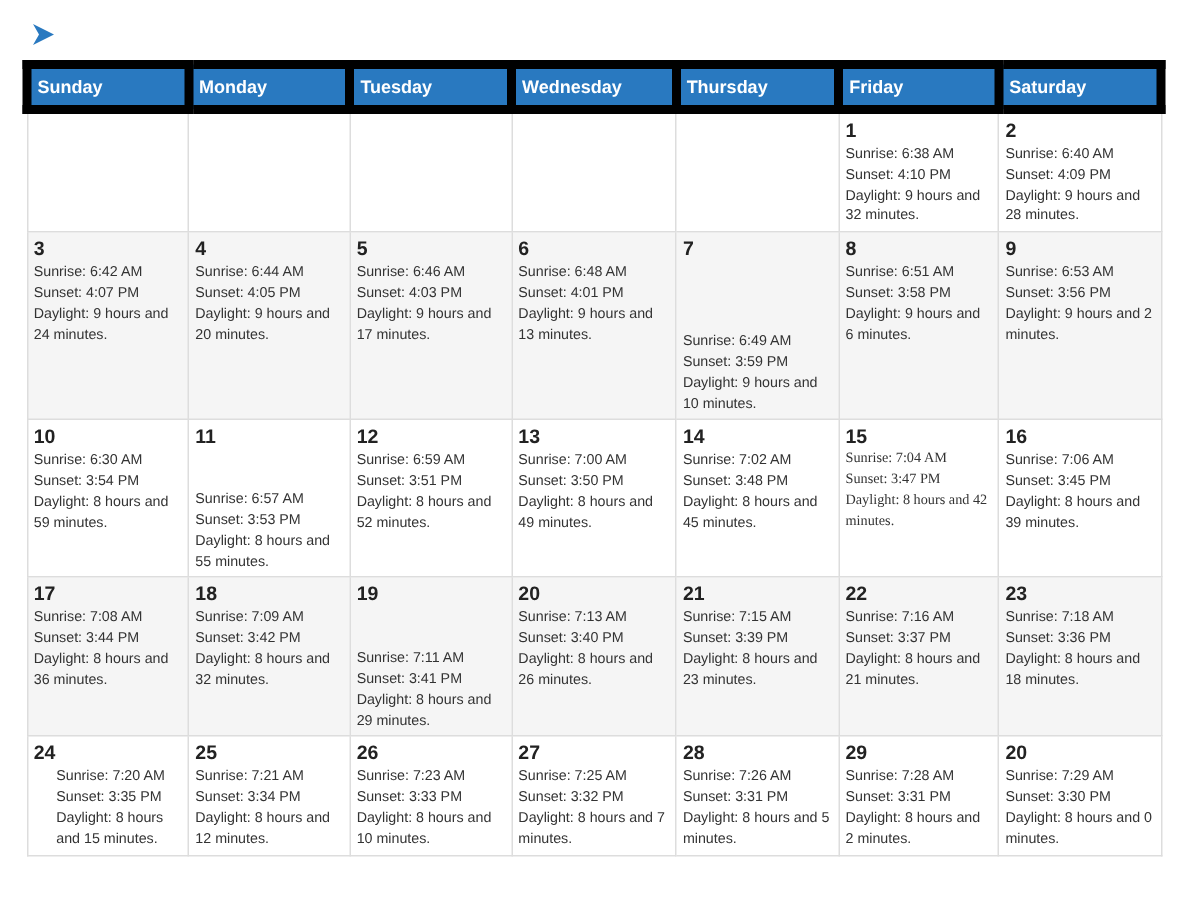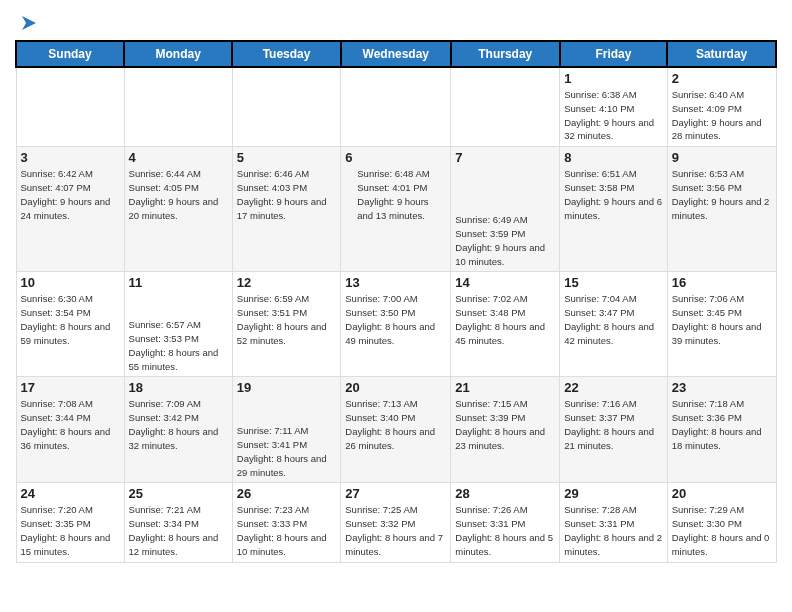--- a/index.html
+++ b/index.html
@@ -40,22 +40,22 @@
       width: 100%;
       border-collapse: collapse;
       font-size: 10px;
     }
     thead tr th {
       background-color: #2979c0;
       color: #fff;
       font-size: 12px;
       font-weight: bold;
       padding: 5px 4px;
-      text-align: center;
-      border: 2px solid #000000;
+      text-align: left;
+      border: 6px solid #000000;
     }
     tbody tr td {
       border: 1px solid #ddd;
       vertical-align: top;
       padding: 3px 4px;
       height: 78px;
       width: 113px;
       background: #fff;
     }
     tbody tr:nth-child(even) td {
@@ -148,21 +148,21 @@
 Daylight: 9 hours and 20 minutes.</div>
           </td>
           <td>
             <span class="day-num">5</span>
             <div class="day-info" style="white-space: pre-line;">Sunrise: 6:46 AM
 Sunset: 4:03 PM
 Daylight: 9 hours and 17 minutes.</div>
           </td>
           <td>
             <span class="day-num">6</span>
-            <div class="day-info" style="white-space: pre-line; margin-left: 12px;">Sunrise: 6:48 AM
+            <div class="day-info" style="white-space: pre-line;">Sunrise: 6:48 AM
 Sunset: 4:01 PM
 Daylight: 9 hours and 13 minutes.</div>
           </td>
           <td>
             <span class="day-num">7</span>
             <div class="day-info" style="white-space: pre-line; margin-top: 48px;">Sunrise: 6:49 AM
 Sunset: 3:59 PM
 Daylight: 9 hours and 10 minutes.</div>
           </td>
           <td>
@@ -204,21 +204,21 @@
 Daylight: 8 hours and 49 minutes.</div>
           </td>
           <td>
             <span class="day-num">14</span>
             <div class="day-info" style="white-space: pre-line;">Sunrise: 7:02 AM
 Sunset: 3:48 PM
 Daylight: 8 hours and 45 minutes.</div>
           </td>
           <td>
             <span class="day-num">15</span>
-            <div class="day-info" style="white-space: pre-line;">Sunrise: 7:04 AM
+            <div class="day-info" style="white-space: pre-line; font-family: Liberation Serif, serif;">Sunrise: 7:04 AM
 Sunset: 3:47 PM
 Daylight: 8 hours and 42 minutes.</div>
           </td>
           <td>
             <span class="day-num">16</span>
             <div class="day-info" style="white-space: pre-line;">Sunrise: 7:06 AM
 Sunset: 3:45 PM
 Daylight: 8 hours and 39 minutes.</div>
           </td>
         </tr>
@@ -262,21 +262,21 @@
           <td>
             <span class="day-num">23</span>
             <div class="day-info" style="white-space: pre-line;">Sunrise: 7:18 AM
 Sunset: 3:36 PM
 Daylight: 8 hours and 18 minutes.</div>
           </td>
         </tr>
         <tr>
           <td>
             <span class="day-num">24</span>
-            <div class="day-info" style="white-space: pre-line;">Sunrise: 7:20 AM
+            <div class="day-info" style="white-space: pre-line; margin-left: 15px;">Sunrise: 7:20 AM
 Sunset: 3:35 PM
 Daylight: 8 hours and 15 minutes.</div>
           </td>
           <td>
             <span class="day-num">25</span>
             <div class="day-info" style="white-space: pre-line;">Sunrise: 7:21 AM
 Sunset: 3:34 PM
 Daylight: 8 hours and 12 minutes.</div>
           </td>
           <td>

